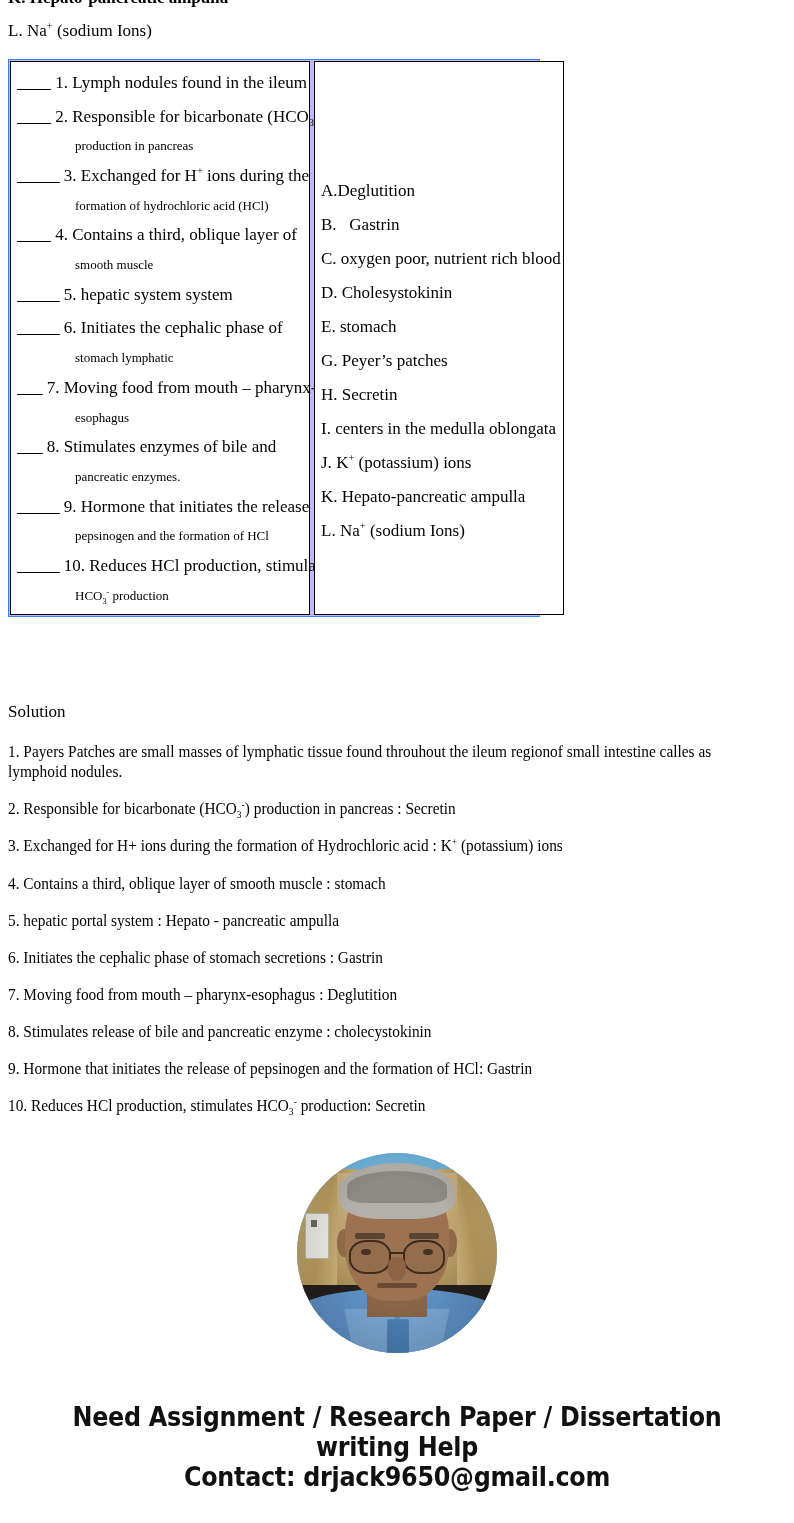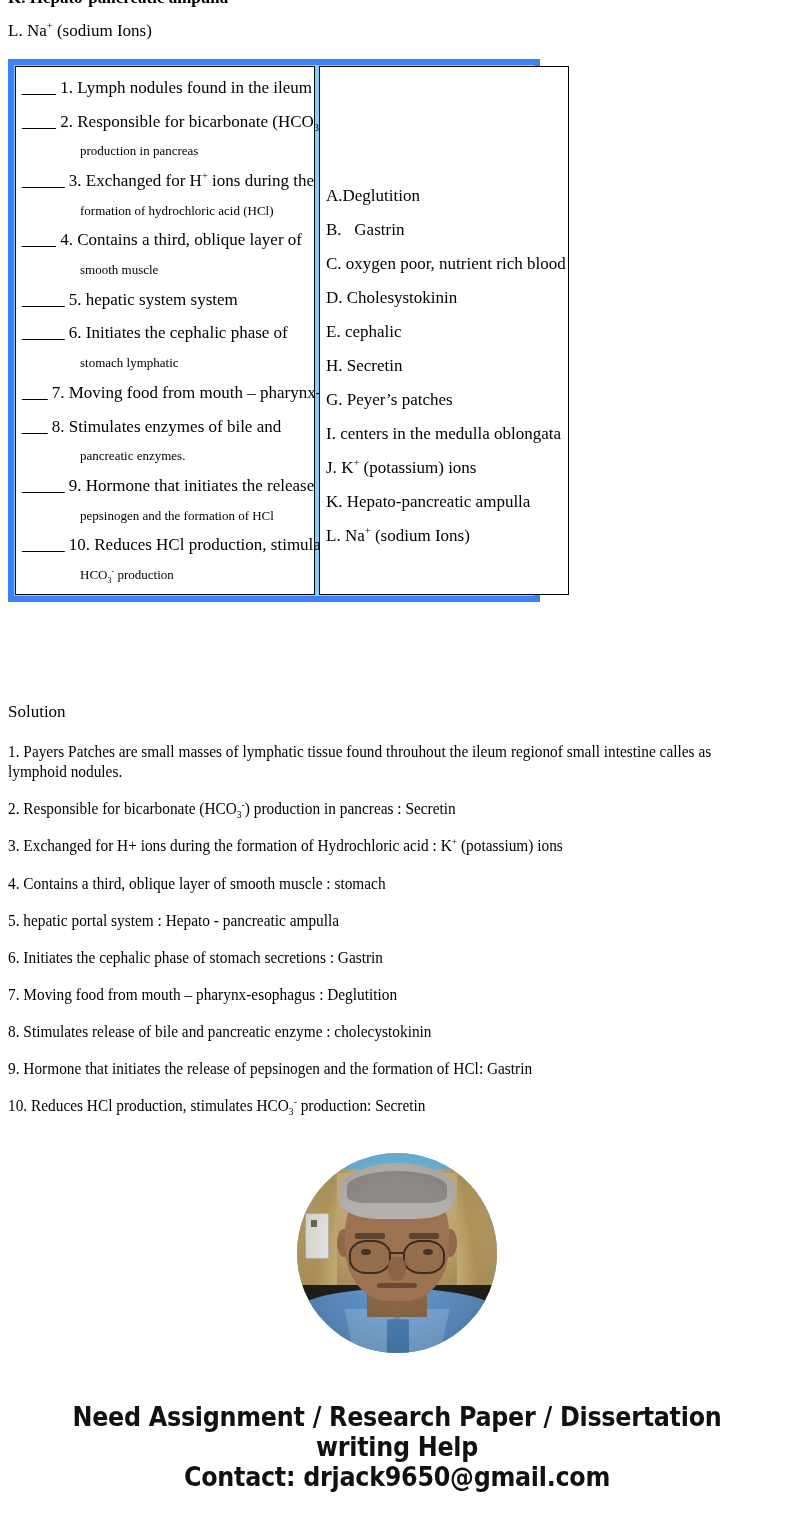--- a/index.html
+++ b/index.html
@@ -35,24 +35,24 @@
   }
   sup.sc { font-size: 0.62em; vertical-align: super; line-height: 0; }
   sub.sb { font-size: 0.62em; vertical-align: sub; line-height: 0; }
 
   
   .match-table {
     position: absolute;
     left: 8px;
     top: 59px;
     width: 532px;
-    border: 6px solid #3b82f6;
+    border: 1px solid #3b82f6;
     padding: 1px;
     box-sizing: border-box;
-    background: #7dd3fc;
+    background: #c4b5fd;
   }
   .match-inner {
     display: flex;
     align-items: stretch;
     width: 100%;
   }
   .cell {
     border: 1px solid #000;
     box-sizing: border-box;
     background: #fff;
@@ -303,20 +303,21 @@
         <span>6.</span>
         <span>Initiates the cephalic phase of</span>
       </div>
       <div class="q-cont">stomach lymphatic</div>
 
       <div class="q-item">
         <span class="blank">___</span>
         <span>7.</span>
         <span>Moving food from mouth – pharynx-</span>
       </div>
+      <div class="q-cont">esophagus</div>
 
       <div class="q-item">
         <span class="blank">___</span>
         <span>8.</span>
         <span>Stimulates enzymes of bile and</span>
       </div>
       <div class="q-cont">pancreatic enzymes.</div>
 
       <div class="q-item">
         <span class="blank">_____</span>
@@ -352,32 +353,32 @@
         <span>oxygen poor, nutrient rich blood</span>
       </div>
 
       <div class="opt-item">
         <span>D.</span>
         <span>Cholesystokinin</span>
       </div>
 
       <div class="opt-item">
         <span>E.</span>
-        <span>cephalic</span>
-      </div>
-
+        <span>stomach</span>
+      </div>
+
+
+      <div class="opt-item">
+        <span>G.</span>
+        <span>Peyer’s patches</span>
+      </div>
 
       <div class="opt-item">
         <span>H.</span>
         <span>Secretin</span>
-      </div>
-
-      <div class="opt-item">
-        <span>G.</span>
-        <span>Peyer’s patches</span>
       </div>
 
       <div class="opt-item">
         <span>I.</span>
         <span>centers in the medulla oblongata</span>
       </div>
 
       <div class="opt-item">
         <span>J.</span>
         <span>K</span><sup class="sc">+</sup><span> (potassium) ions</span>

